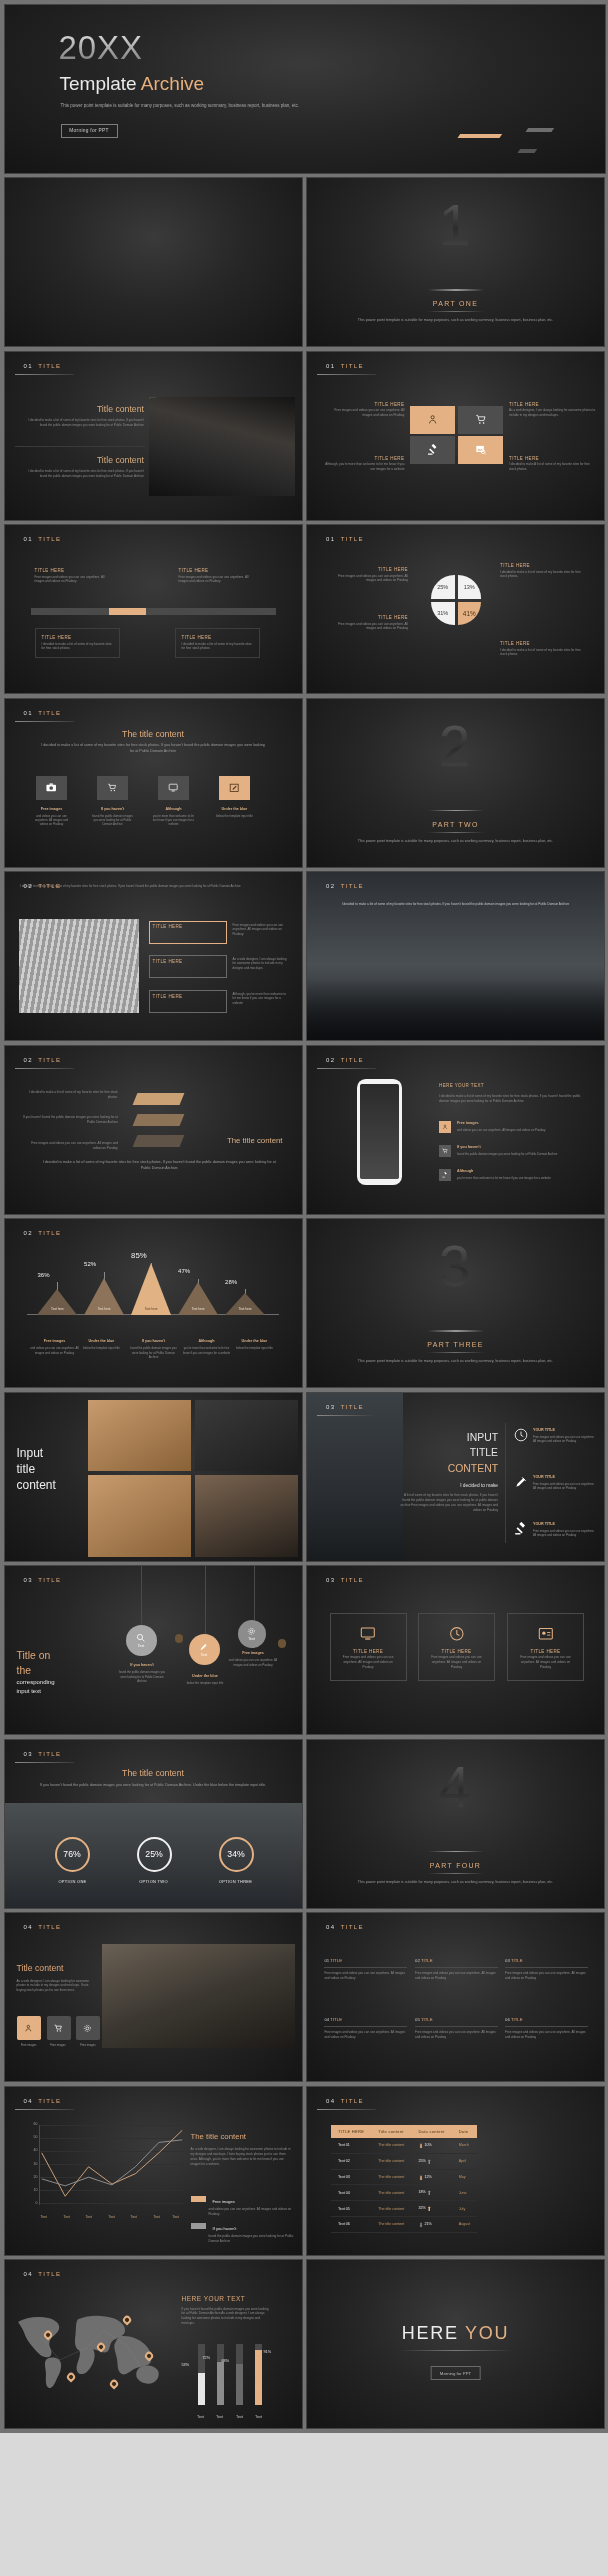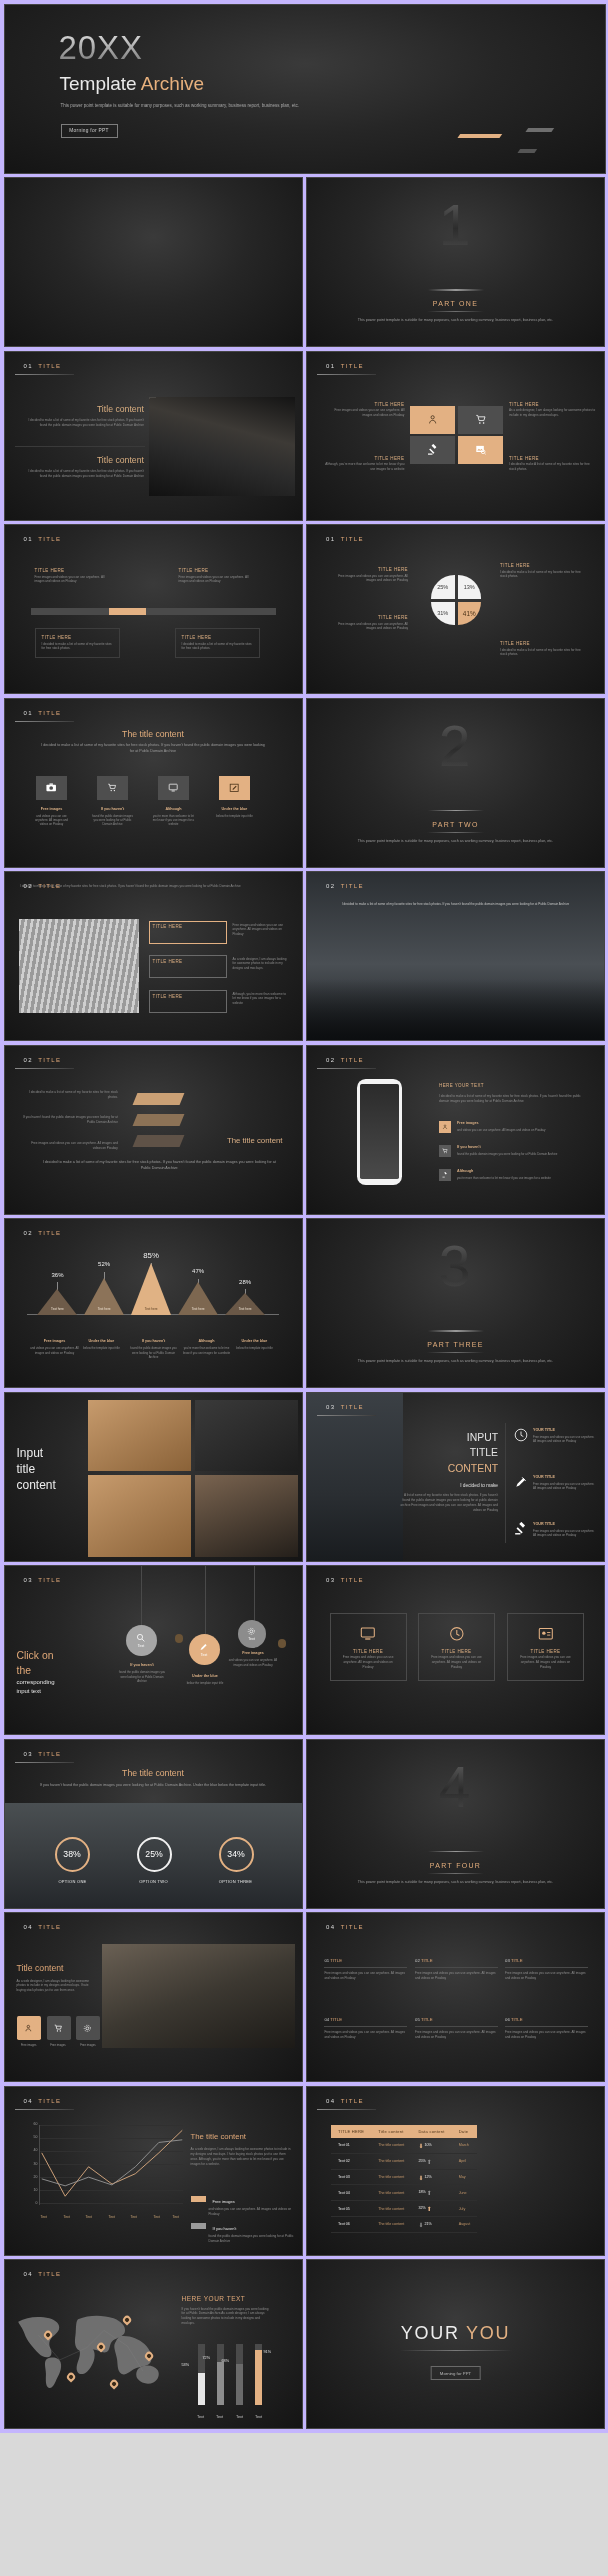--- a/index.html
+++ b/index.html
@@ -1,19 +1,19 @@
 <!DOCTYPE html>
 <html style="font-size:14px"><head>
 <meta charset="utf-8">
 <title>Business Template — Dark PPT Preview</title>
 <style>
   * { box-sizing: border-box; margin:0; padding:0; }
   html,body { background:#d9d9d9; font-family:"Liberation Sans", sans-serif; }
   body { width:609px; }
-  .page { width:609px; background:#c4b5fd; padding:0; }
+  .page { width:609px; background:#737373; padding:0; }
 
   
   .row { display:flex; gap:3.5px; padding:0 3.5px 3.5px 3.5px; }
   .slide {
     position:relative; overflow:hidden;
     background:#1c1c1c;
     border:0.9px solid #444;
     color:#cfcfcf;
   }
   .slide.full { width:602px; height:170px; }
@@ -97,21 +97,21 @@
   .pie .q.tl { left:0; top:0; border-radius:23.5px 0 0 0; }
   .pie .q.tr { right:0; top:0; border-radius:0 23.5px 0 0; }
   .pie .q.bl { left:0; bottom:0; border-radius:0 0 0 23.5px; }
   .pie .q.br { right:0; bottom:0; border-radius:0 0 23.5px 0; background:#e3b183; color:#4a3218; font-size:6.4px;}
 
   
   .tri-wrap { position:absolute; left:22.6px; right:22.6px; top:37px; height:78px; }
   .tri { position:absolute; bottom:19px; width:0; height:0; border-style:solid;
      border-color:transparent; border-bottom-style:solid; }
   .tri-label { position:absolute; bottom:22.6px; width:40px; text-align:center; font-size:3.1px; color:#efe2d2; }
-  .tri-pct { position:absolute; text-align:center; width:40px; font-size:6px; color:#eee; }
+  .tri-pct { position:absolute; width:40px; font-size:6px; color:#eee; }
   .tri-stem { position:absolute; width:0.9px; background:#8a8a8a; }
   .tri-base { position:absolute; left:0; right:0; bottom:19px; height:0.9px; background:#6d6d6d; }
   .tri-desc { position:absolute; width:52px; text-align:center; font-size:2.9px; line-height:1.5; color:#8e8e8e; }
   .tri-desc b { display:block; color:#ddb287; font-size:3.7px; margin-bottom:1.7px; }
 
   
   .donut { position:absolute; width:35px; height:35px; border-radius:50%;
      display:flex; align-items:center; justify-content:center; font-size:8.7px; color:#fff; }
   .donut.gold { border:2.2px solid #e3b183; }
   .donut.white { border:2.2px solid #f0f0f0; }
@@ -628,21 +628,21 @@
       </div>
       <div style="position:absolute;left:233px;top:54px;width:28px;height:28px;border-radius:50%;background:#8c8c8c;display:flex;flex-direction:column;align-items:center;justify-content:center;">
         <svg width="8.7" height="8.7" viewBox="0 0 24 24">
             <circle cx="12" cy="12" r="4" fill="none" stroke="#fff" stroke-width="2"></circle>
             <circle cx="12" cy="12" r="8.5" fill="none" stroke="#fff" stroke-width="2" stroke-dasharray="3 3"></circle>
           </svg>
         <span style="font-size:3.5px;color:#fff;margin-top:0.9px;">Text</span>
       </div>
 
       <div style="position:absolute;left:12px;top:82px;font-size:10.4px;line-height:1.45;color:#e0a878;">
-        <div>Click on</div>
+        <div>Title on</div>
         <div>the</div>
         <div style="font-size:6px;color:#e6e6e6;">corresponding</div>
         <div style="font-size:6px;color:#e6e6e6;">input text</div>
       </div>
       <div class="tri-desc" style="left:113px; top:97px; width:49px;"><b>If you haven't</b><span>found the public domain images you were looking for at Public Domain Archive</span></div>
       <div class="tri-desc" style="left:176px; top:108px; width:49px;"><b>Under the blue</b><span>below the template input title</span></div>
       <div class="tri-desc" style="left:224px; top:85px; width:49px;"><b>Free images</b><span>and videos you can use anywhere. All images and videos on Pixabay</span></div>
     </div>
 
     <div class="slide half">
@@ -677,21 +677,21 @@
   </div>
 
   <div class="row">
     <div class="slide half">
       <div class="bg-grad"></div>
       <div class="sh"><span class="num">03</span><span class="ttl">TITLE</span><span class="rule"></span></div>
       <div class="ctr-title" style="position:absolute;left:0;right:0;top:28px;">The title content</div>
       <div class="ctr-sub" style="position:absolute;left:31px;right:31px;top:42px;">If you haven't found the public domain images you were looking for at Public Domain Archive. Under the blue below the template input title.</div>
       <div class="photo road" style="left:0; top:63px; width:299px; height:108px;"></div>
       <div class="donut gold" style="left:50px; top:97px;">
-          <span>38%</span>
+          <span>76%</span>
         </div>
       <div class="donut white" style="left:132px; top:97px;">
           <span>25%</span>
         </div>
       <div class="donut gold" style="left:214px; top:97px;">
           <span>34%</span>
         </div>
       <div style="position:absolute;left:42px;top:139px;width:52px;text-align:center;font-size:4px;color:#e9e9e9;letter-spacing:0.3px;">OPTION ONE</div>
       <div style="position:absolute;left:123px;top:139px;width:52px;text-align:center;font-size:4px;color:#e9e9e9;letter-spacing:0.3px;">OPTION TWO</div>
       <div style="position:absolute;left:205px;top:139px;width:52px;text-align:center;font-size:4px;color:#e9e9e9;letter-spacing:0.3px;">OPTION THREE</div>
@@ -940,20 +940,20 @@
       <div style="position:absolute;left:259px;top:90px;font-size:3.8px;color:#e0e0e0;">91%</div>
 
       <div style="position:absolute;left:184px;top:155px;width:24px;text-align:center;font-size:3.8px;color:#c9c9c9;">Text</div>
       <div style="position:absolute;left:203px;top:155px;width:24px;text-align:center;font-size:3.8px;color:#c9c9c9;">Text</div>
       <div style="position:absolute;left:223px;top:155px;width:24px;text-align:center;font-size:3.8px;color:#c9c9c9;">Text</div>
       <div style="position:absolute;left:242px;top:155px;width:24px;text-align:center;font-size:3.8px;color:#c9c9c9;">Text</div>
     </div>
 
     <div class="slide half">
       <div class="bg-grad"></div>
-      <div class="ty"><span>YOUR </span><span class="accent">YOU</span></div>
+      <div class="ty"><span>HERE </span><span class="accent">YOU</span></div>
       <div class="ty-rule"></div>
       <div class="ty-btn">Morning for PPT</div>
     </div>
   </div>
 
 </div>
 
 
 </body></html>

